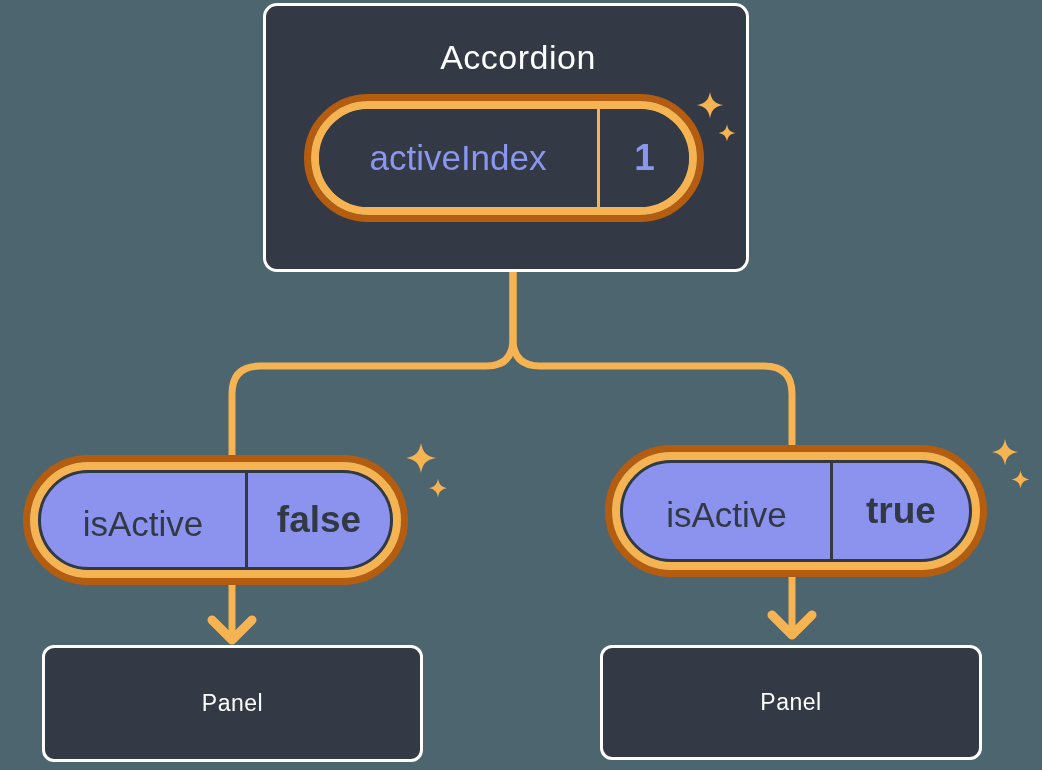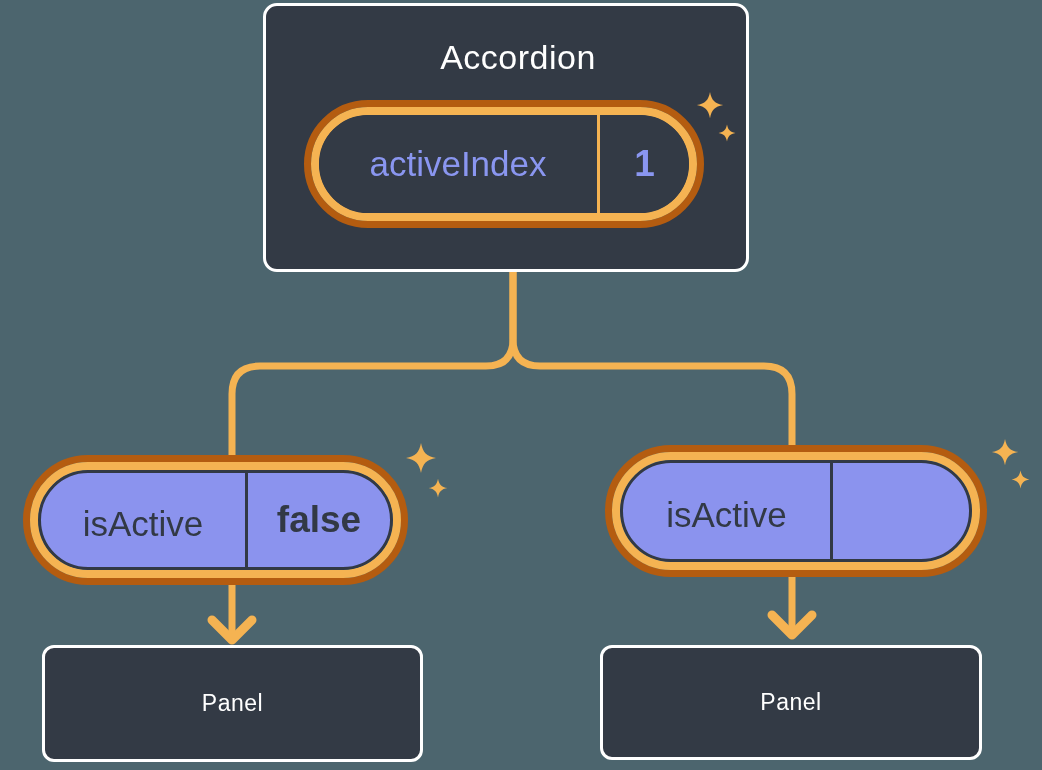--- a/index.html
+++ b/index.html
@@ -91,21 +91,21 @@
       <path d="M 792 576 L 792 633"></path>
     </g>
     <g fill="none" stroke="#F5B352" stroke-width="9" stroke-linecap="round" stroke-linejoin="round">
       <path d="M 212 620 L 232 640 L 252 620"></path>
       <path d="M 772 615 L 792 635 L 812 615"></path>
     </g>
   </svg>
 
   <div class="abs card" style="left:263px;top:3px;width:486px;height:269px;">
     <div class="card-title" style="margin-top:32px;">Accordion</div>
-    <div class="abs" style="left:38px;top:94px;width:400px;height:128px;">
+    <div class="abs" style="left:38px;top:88px;width:400px;height:128px;">
       <div class="ring-outer">
         <div class="ring-inner">
           <div class="pill-body dark">
             <div class="pill-cell state-name" style="width:278px;">activeIndex</div>
             <div class="pill-divider divider-orange"></div>
             <div class="pill-cell state-value" style="flex:1;">1</div>
           </div>
         </div>
       </div>
     </div>
@@ -122,20 +122,21 @@
       </div>
     </div>
   </div>
 
   <div class="abs" style="left:605px;top:445px;width:382px;height:132px;">
     <div class="ring-outer">
       <div class="ring-inner">
         <div class="pill-body purple">
           <div class="pill-cell prop-name" style="width:207px;">isActive</div>
           <div class="pill-divider divider-dark"></div>
+          <div class="pill-cell prop-value" style="flex:1;">true</div>
         </div>
       </div>
     </div>
   </div>
 
   <div class="abs card" style="left:42px;top:645px;width:381px;height:117px;border-radius:12px;">
     <div class="panel-title">Panel</div>
   </div>
   <div class="abs card" style="left:600px;top:645px;width:382px;height:115px;border-radius:12px;">
     <div class="panel-title">Panel</div>

